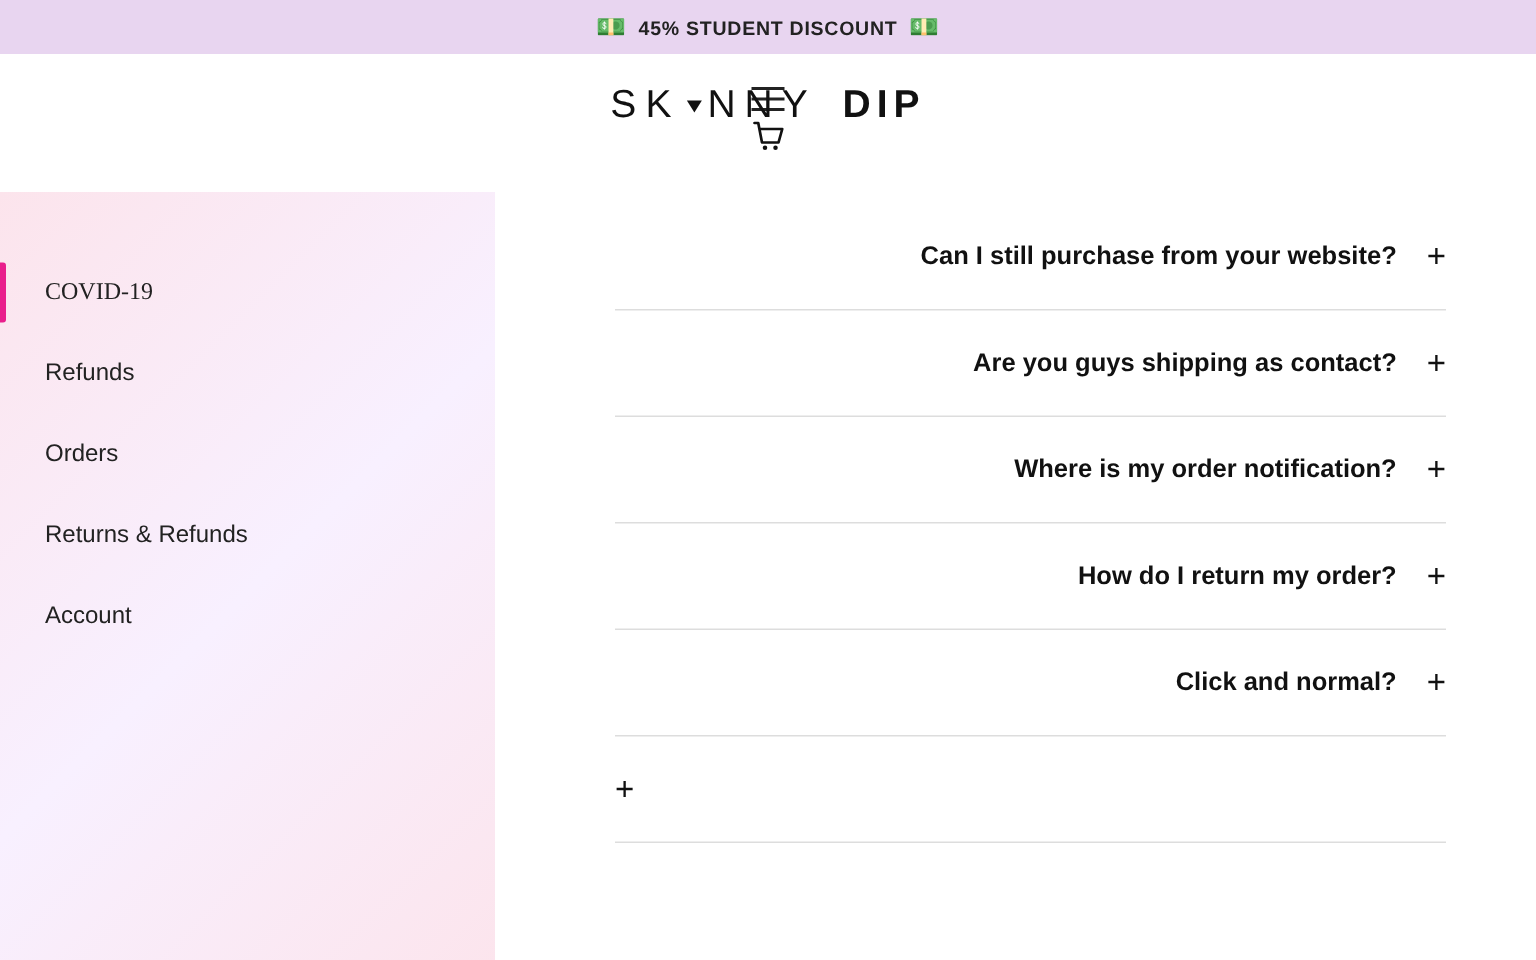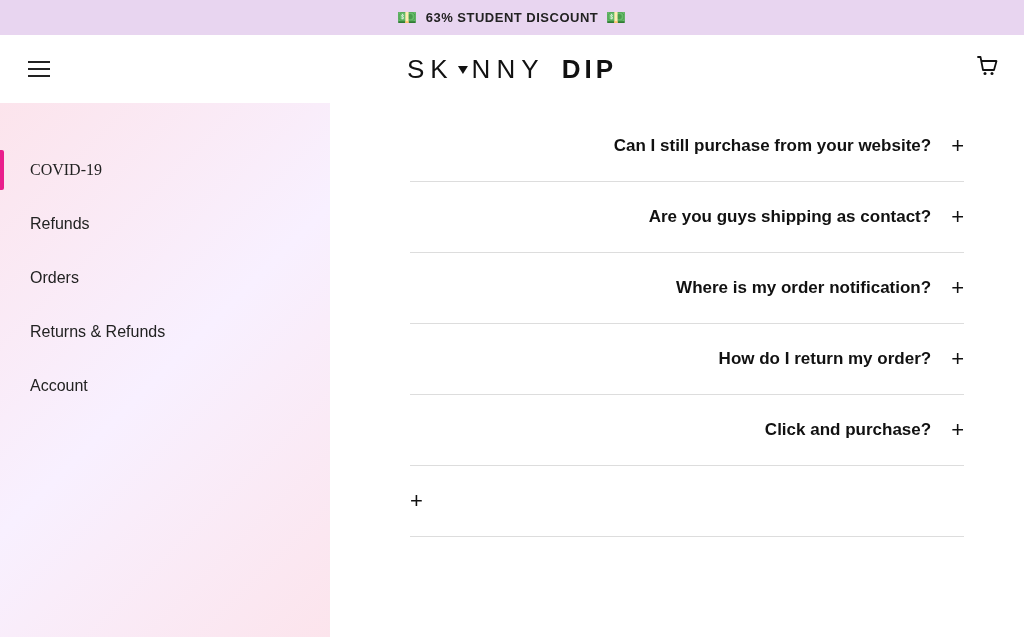--- a/index.html
+++ b/index.html
@@ -38,20 +38,21 @@
 
     
     .header {
       background: #fff;
       display: flex;
       align-items: center;
       justify-content: space-between;
       padding: 18px 24px;
       border-bottom: none;
       position: relative;
+      flex-direction: column;
     }
 
     .hamburger {
       cursor: pointer;
       display: flex;
       flex-direction: column;
       gap: 5px;
       padding: 4px;
     }
 
@@ -179,21 +180,21 @@
       color: #111;
       font-weight: 300;
       flex-shrink: 0;
     }
   </style>
 </head>
 <body>
 
 <div class="top-banner">
   <span class="money-icon">💵</span>
-  <span>63% STUDENT DISCOUNT</span>
+  <span>45% STUDENT DISCOUNT</span>
   <span class="money-icon">💵</span>
 </div>
 
 <div class="header">
   <div class="hamburger">
     <span></span>
     <span></span>
     <span></span>
   </div>
 
@@ -246,21 +247,21 @@
       <span class="faq-question">Where is my order notification?</span>
       <span class="faq-plus">+</span>
     </div>
 
     <div class="faq-item">
       <span class="faq-question">How do I return my order?</span>
       <span class="faq-plus">+</span>
     </div>
 
     <div class="faq-item">
-      <span class="faq-question">Click and purchase?</span>
+      <span class="faq-question">Click and normal?</span>
       <span class="faq-plus">+</span>
     </div>
 
     <div class="faq-item">
       <span class="faq-plus">+</span>
     </div>
 
   </div>
 </div>
 

